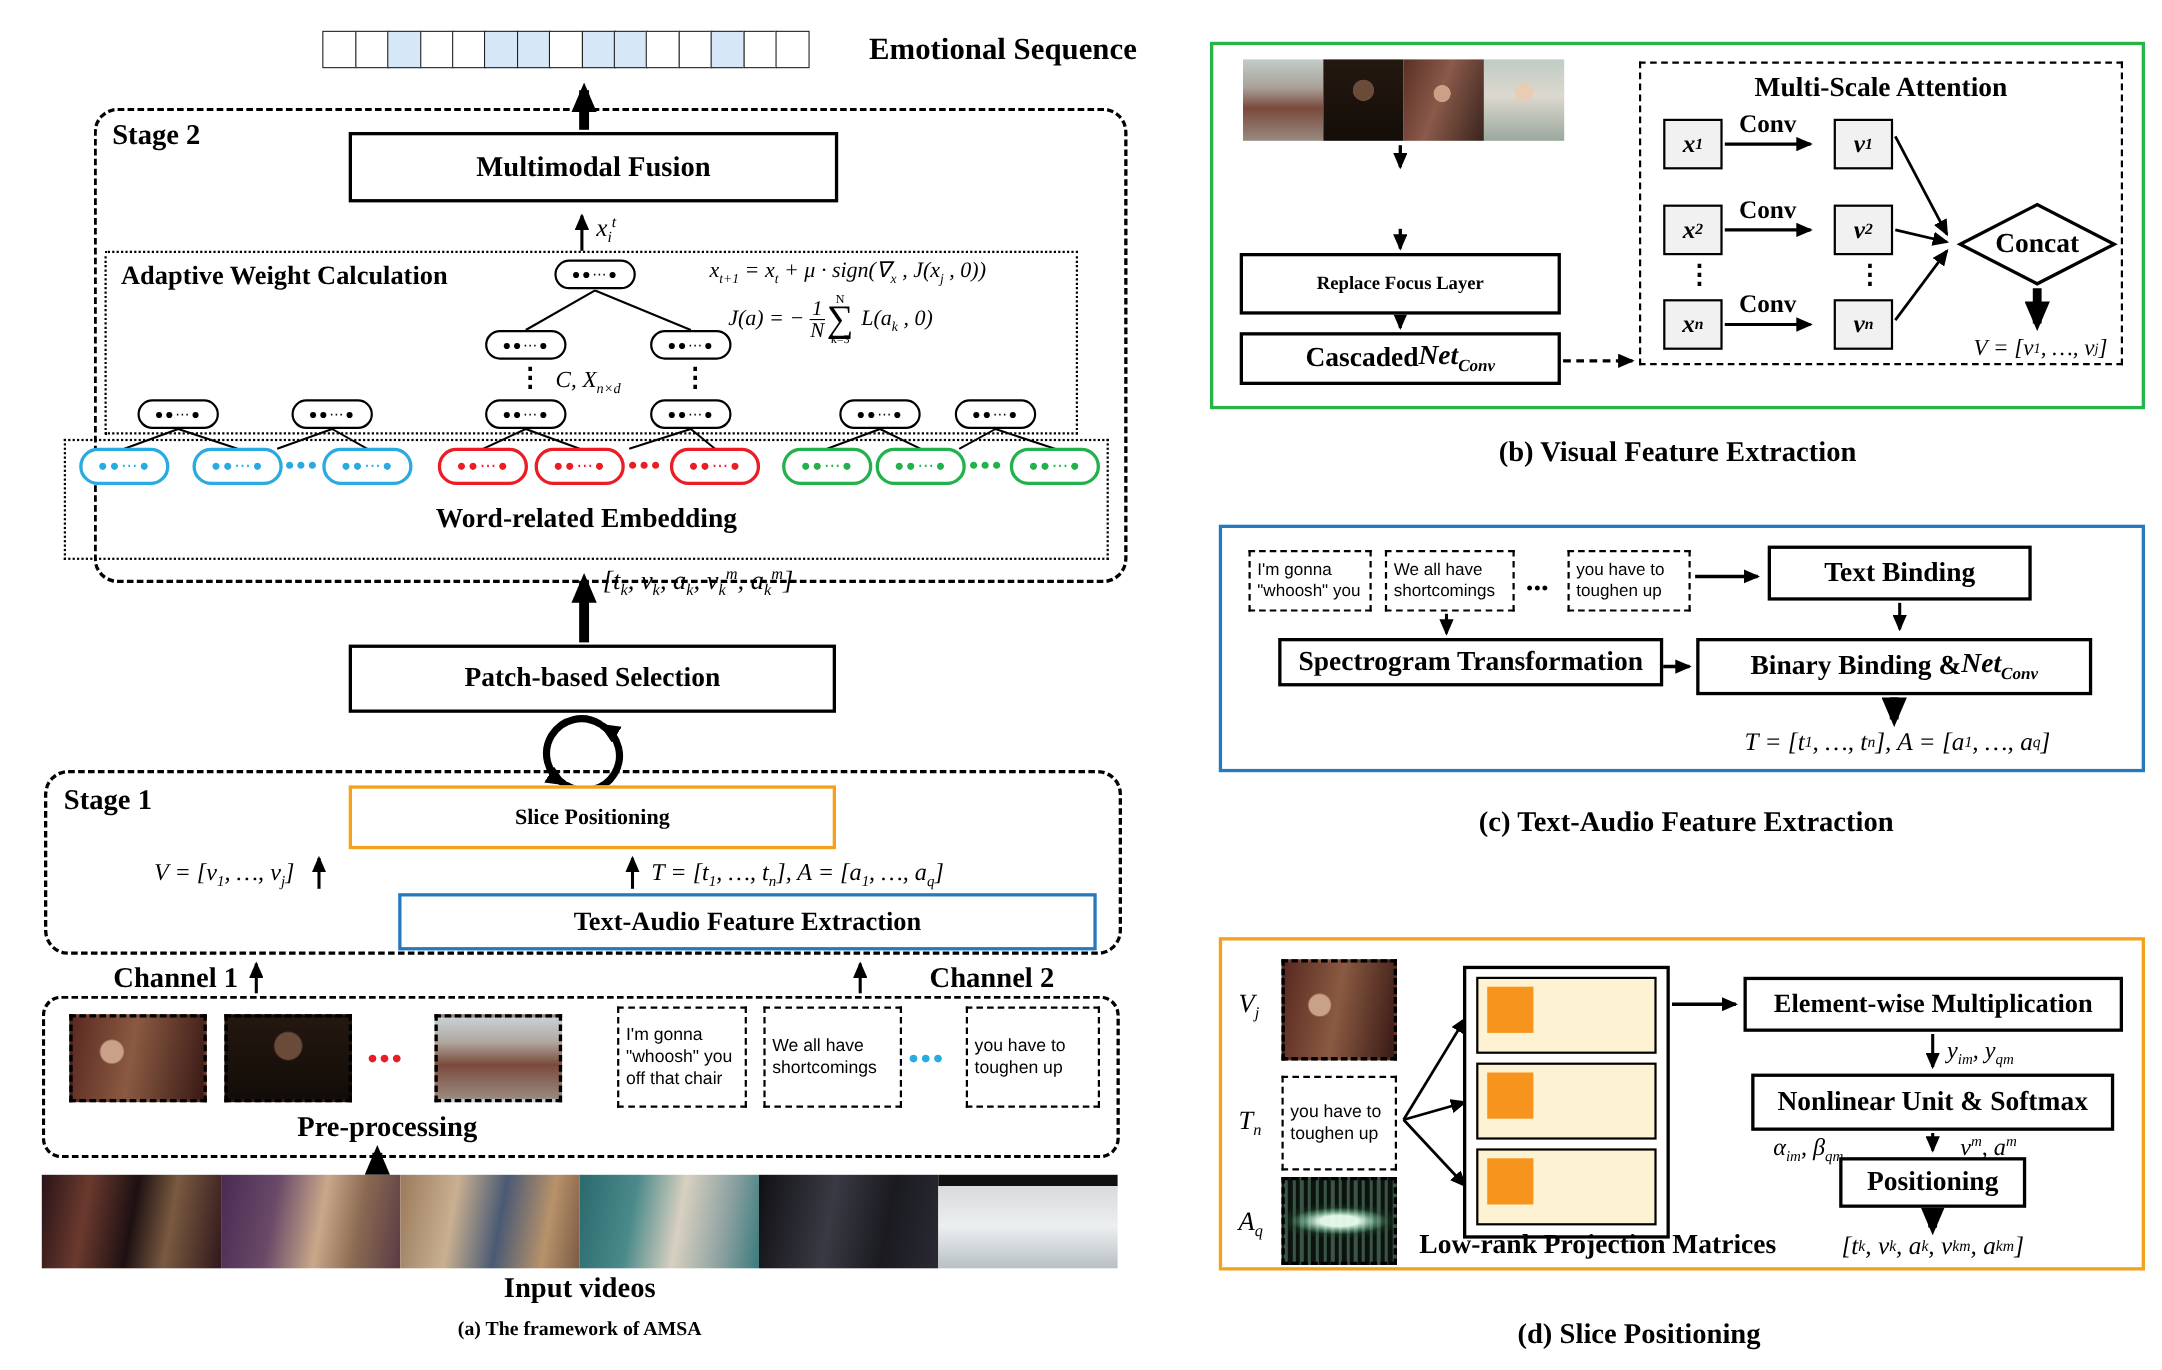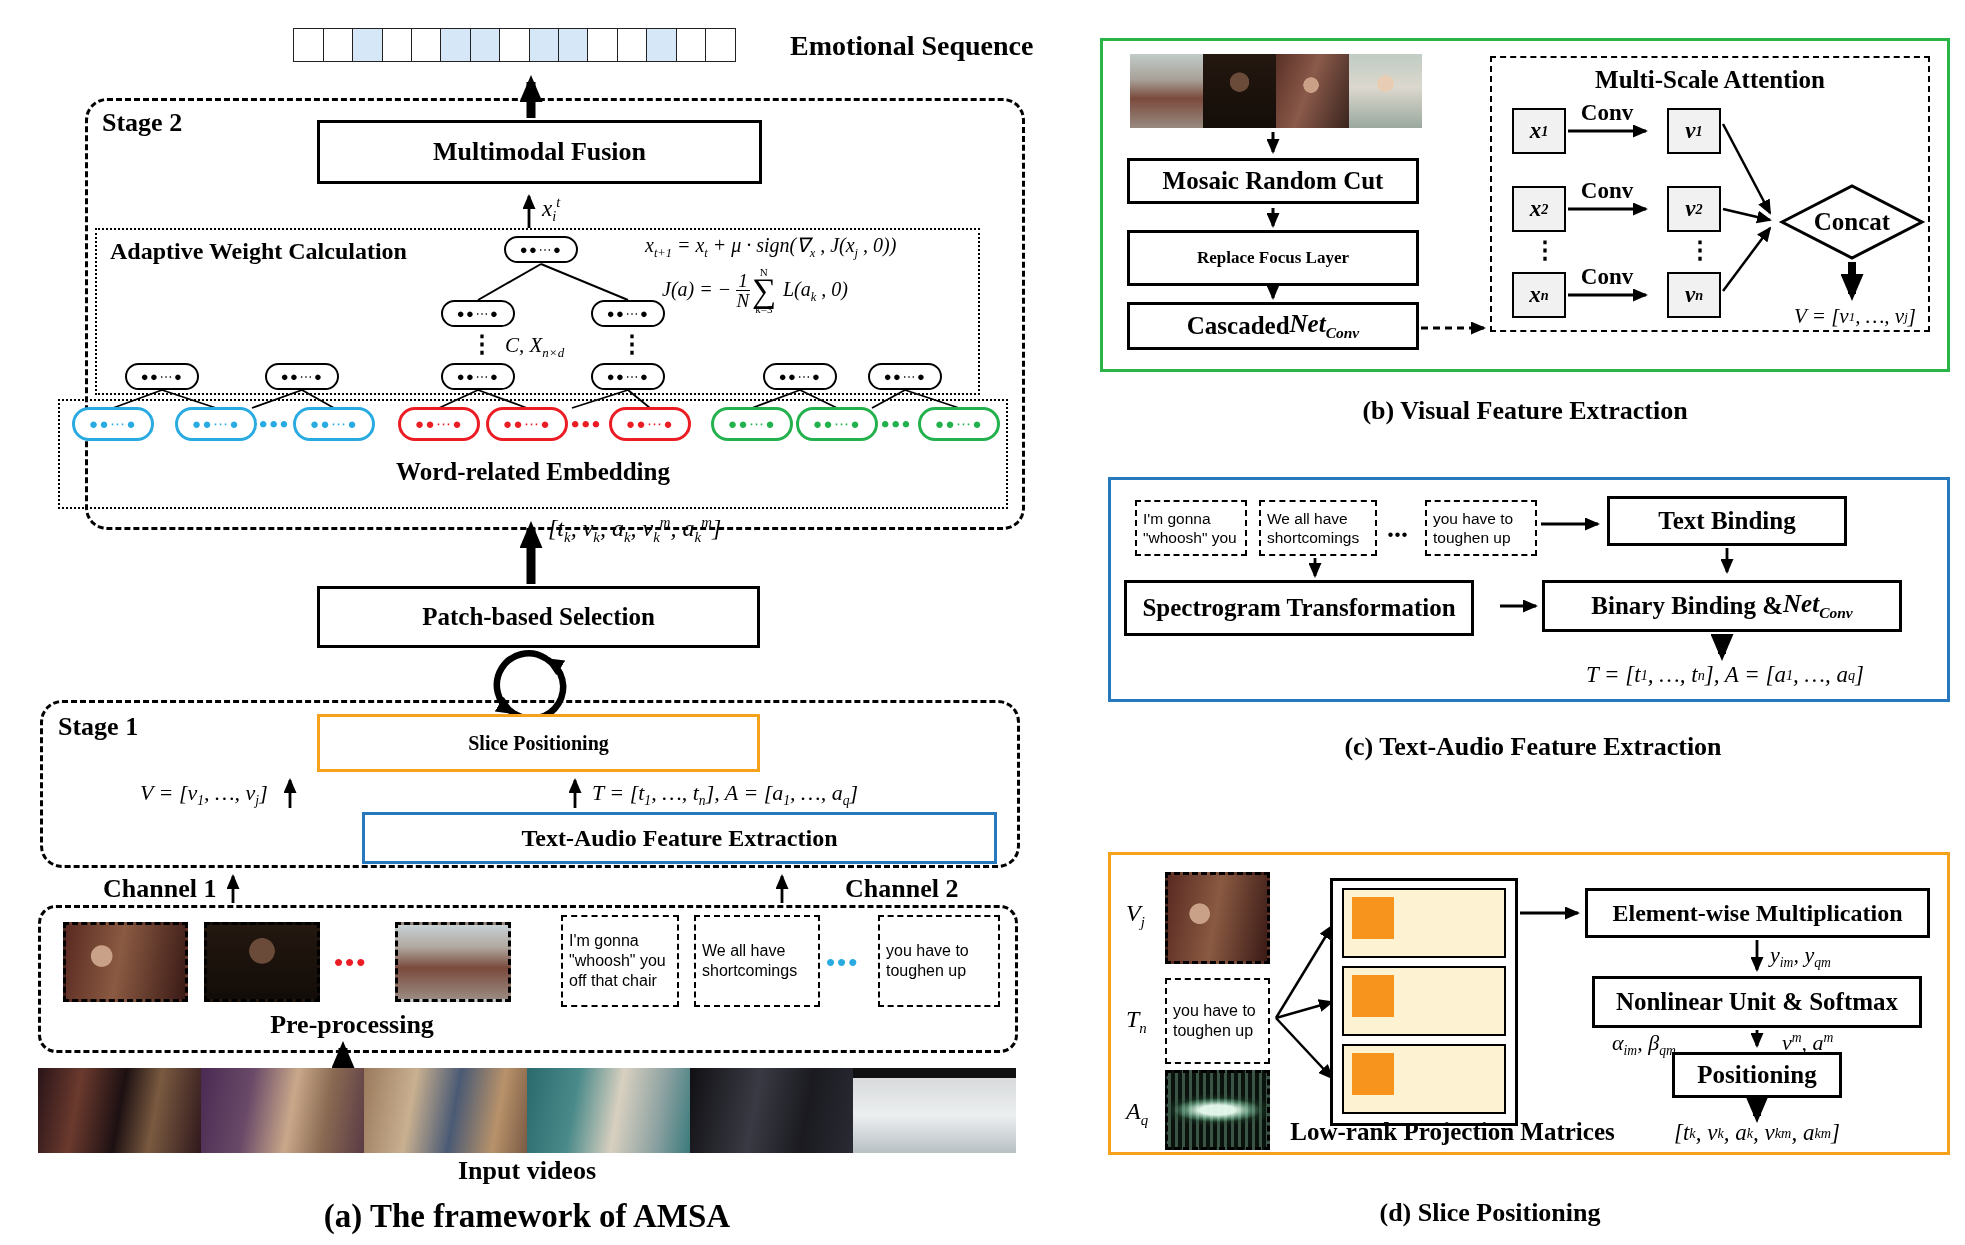--- a/index.html
+++ b/index.html
@@ -194,28 +194,27 @@
   <div class="utter" style="left:878px;top:915px;width:122px;height:92px">you have to toughen up</div>
   <div class="lbl b c" style="left:227px;top:1010px;width:250px;font-size:26px">Pre-processing</div>
 
   <div class="frame" style="left:38px;top:1068px;width:163px;background:linear-gradient(100deg,#2a1418 0%,#6b3a2e 25%,#1d1012 50%,#7a5a40 70%,#30181c 100%)"></div>
   <div class="frame" style="left:201px;top:1068px;width:163px;background:linear-gradient(100deg,#4a2a52 0%,#6a4a68 30%,#c9a88a 55%,#8a6a52 75%,#5a3a44 100%)"></div>
   <div class="frame" style="left:364px;top:1068px;width:163px;background:linear-gradient(100deg,#9a7a5c 0%,#c9b090 30%,#4a5a74 55%,#b8926a 80%,#7a5a44 100%)"></div>
   <div class="frame" style="left:527px;top:1068px;width:163px;background:linear-gradient(100deg,#2a6a6e 0%,#4a8a8a 30%,#d8d0c0 55%,#8aa0a0 80%,#3a7a7c 100%)"></div>
   <div class="frame" style="left:690px;top:1068px;width:163px;background:linear-gradient(100deg,#101014 0%,#3a3a44 40%,#1a1a20 70%,#2a2a34 100%)"></div>
   <div class="frame" style="left:853px;top:1068px;width:163px;background:linear-gradient(180deg,#101010 0%,#101010 12%,#d8dadc 12%,#eceff0 55%,#b8c0c4 100%)"></div>
   <div class="lbl b c" style="left:427px;top:1156px;width:200px;font-size:26px">Input videos</div>
-  <div class="lbl b c" style="left:327px;top:1198px;width:400px;font-size:33px">(a) The framework of AMSA</div>
+  <div class="lbl b c" style="left:327px;top:1198px;width:400px;font-size:18px">(a) The framework of AMSA</div>
 
   <div class="abs" style="left:1100px;top:38px;width:850px;height:334px;border:3px solid #28b446"></div>
   <div class="abs" style="left:1130px;top:54px;width:73px;height:74px;background:linear-gradient(180deg,#c2ccc8 0%,#a8a098 35%,#7a4a3c 60%,#988a80 100%)"></div>
   <div class="abs" style="left:1203px;top:54px;width:73px;height:74px;background:radial-gradient(circle at 50% 38%,#6a4a38 0 16%,rgba(0,0,0,0) 17%),linear-gradient(180deg,#241810,#140d08)"></div>
   <div class="abs" style="left:1276px;top:54px;width:73px;height:74px;background:radial-gradient(circle at 48% 42%,#caa187 0 13%,rgba(0,0,0,0) 14%),linear-gradient(110deg,#5a3026,#8a5a4a 45%,#3a241e)"></div>
   <div class="abs" style="left:1349px;top:54px;width:73px;height:74px;background:radial-gradient(circle at 50% 40%,#e8cdb4 0 14%,rgba(0,0,0,0) 15%),linear-gradient(180deg,#c0ccc4,#dcd8ce 45%,#9aa89e)"></div>
-  <div class="box" style="left:1127px;top:158px;width:292px;height:46px;font-size:25px">Mosaic Random Cut</div>
   <div class="box" style="left:1127px;top:230px;width:292px;height:56px;font-size:17px">Replace Focus Layer</div>
   <div class="box" style="left:1127px;top:302px;width:292px;height:48px;font-size:25px">Cascaded <i>Net<sub>Conv</sub></i></div>
   <div class="abs" style="left:1490px;top:56px;width:440px;height:276px;border:2.5px dashed #000"></div>
   <div class="lbl b c" style="left:1530px;top:66px;width:360px;font-size:25px">Multi-Scale Attention</div>
   <div class="gnode" style="left:1512px;top:108px">x<sub>1</sub></div>
   <div class="gnode" style="left:1512px;top:186px">x<sub>2</sub></div>
   <div class="gnode" style="left:1512px;top:272px">x<sub>n</sub></div>
   <div class="gnode" style="left:1667px;top:108px">v<sub>1</sub></div>
   <div class="gnode" style="left:1667px;top:186px">v<sub>2</sub></div>
   <div class="gnode" style="left:1667px;top:272px">v<sub>n</sub></div>
@@ -227,21 +226,21 @@
   <div class="lbl b c" style="left:1802px;top:208px;width:100px;font-size:25px">Concat</div>
   <div class="lbl i c" style="left:1785px;top:304px;width:140px;font-size:21px">V = [v<sub>1</sub>, …, v<sub>j</sub>]</div>
   <div class="lbl b c" style="left:1325px;top:396px;width:400px;font-size:26px">(b) Visual Feature Extraction</div>
 
   <div class="abs" style="left:1108px;top:477px;width:842px;height:225px;border:3px solid #2779bd"></div>
   <div class="utter" style="left:1135px;top:500px;width:112px;height:56px;font-size:15.5px">I'm gonna "whoosh" you</div>
   <div class="utter" style="left:1259px;top:500px;width:118px;height:56px;font-size:15.5px">We all have shortcomings</div>
   <div class="lbl b" style="left:1387px;top:512px;font-size:28px">...</div>
   <div class="utter" style="left:1425px;top:500px;width:112px;height:56px;font-size:15.5px">you have to toughen up</div>
   <div class="box" style="left:1607px;top:496px;width:240px;height:50px;font-size:25px">Text Binding</div>
-  <div class="box" style="left:1124px;top:580px;width:350px;height:56px;font-size:25px">Spectrogram Transformation</div>
+  <div class="box" style="left:1162px;top:580px;width:350px;height:44px;font-size:25px">Spectrogram Transformation</div>
   <div class="box" style="left:1542px;top:580px;width:360px;height:52px;font-size:25px">Binary Binding &amp; <i>Net<sub>Conv</sub></i></div>
   <div class="lbl i c" style="left:1530px;top:662px;width:390px;font-size:23px">T = [t<sub>1</sub>, …, t<sub>n</sub>], A = [a<sub>1</sub>, …, a<sub>q</sub>]</div>
   <div class="lbl b c" style="left:1308px;top:732px;width:450px;font-size:26px">(c) Text-Audio Feature Extraction</div>
 
   <div class="abs" style="left:1108px;top:852px;width:842px;height:303px;border:3px solid #f5a11c"></div>
   <div class="lbl i" style="left:1126px;top:900px;font-size:24px">V<sub>j</sub></div>
   <div class="thumb" style="left:1165px;top:872px;width:105px;height:92px;background:radial-gradient(circle at 32% 45%,#c9a088 0 12%,rgba(0,0,0,0) 13%),linear-gradient(100deg,#5a2a22,#8a5a42 48%,#3a1a16)"></div>
   <div class="lbl i" style="left:1126px;top:1006px;font-size:24px">T<sub>n</sub></div>
   <div class="utter" style="left:1165px;top:978px;width:105px;height:86px;font-size:16px">you have to toughen up</div>
   <div class="lbl i" style="left:1126px;top:1098px;font-size:24px">A<sub>q</sub></div>

